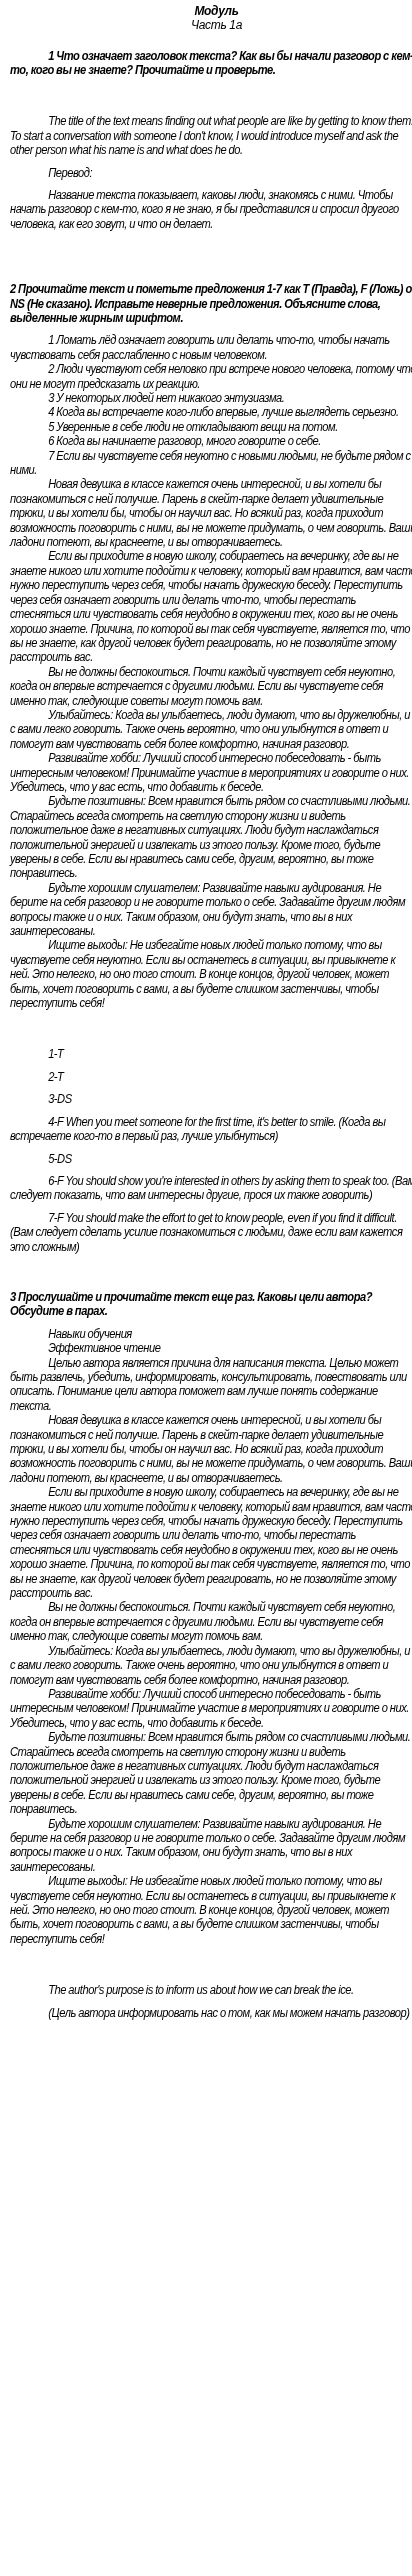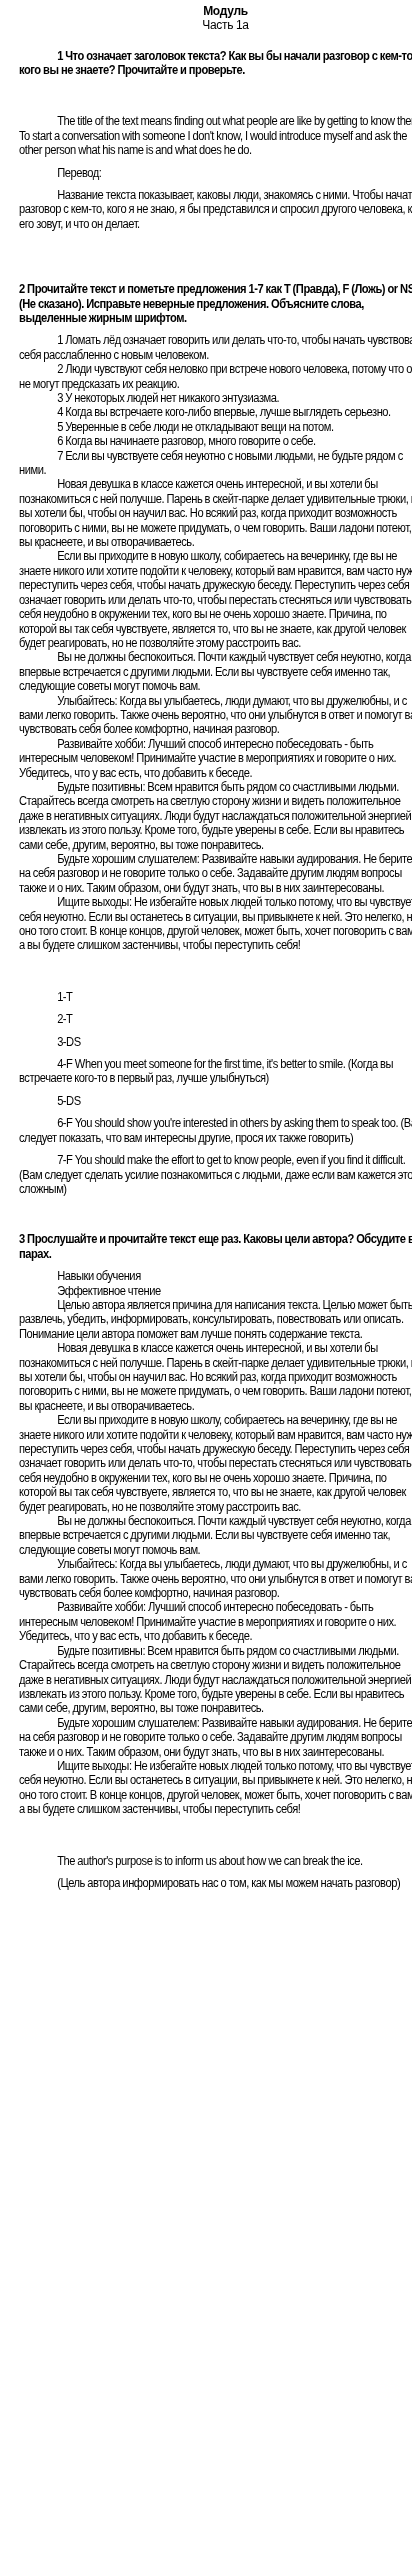--- a/index.html
+++ b/index.html
@@ -6,22 +6,23 @@
   body {
     width: 413px;
     height: 2576px;
     overflow: hidden;
     color: #000000;
     font-family: "Liberation Sans", sans-serif;
   }
   .page {
     position: relative;
     width: 378px;
-    padding: 0 19px;
+    padding: 0 10px;
     box-sizing: border-box;
+    font-style: italic;
   }
   .t {
     font-size: 12px;
     line-height: 14.4px;
     letter-spacing: -0.5px;
     word-spacing: -0.3px;
     transform: scaleX(0.93);
     transform-origin: left top;
     width: 437px;
     margin: 0;

